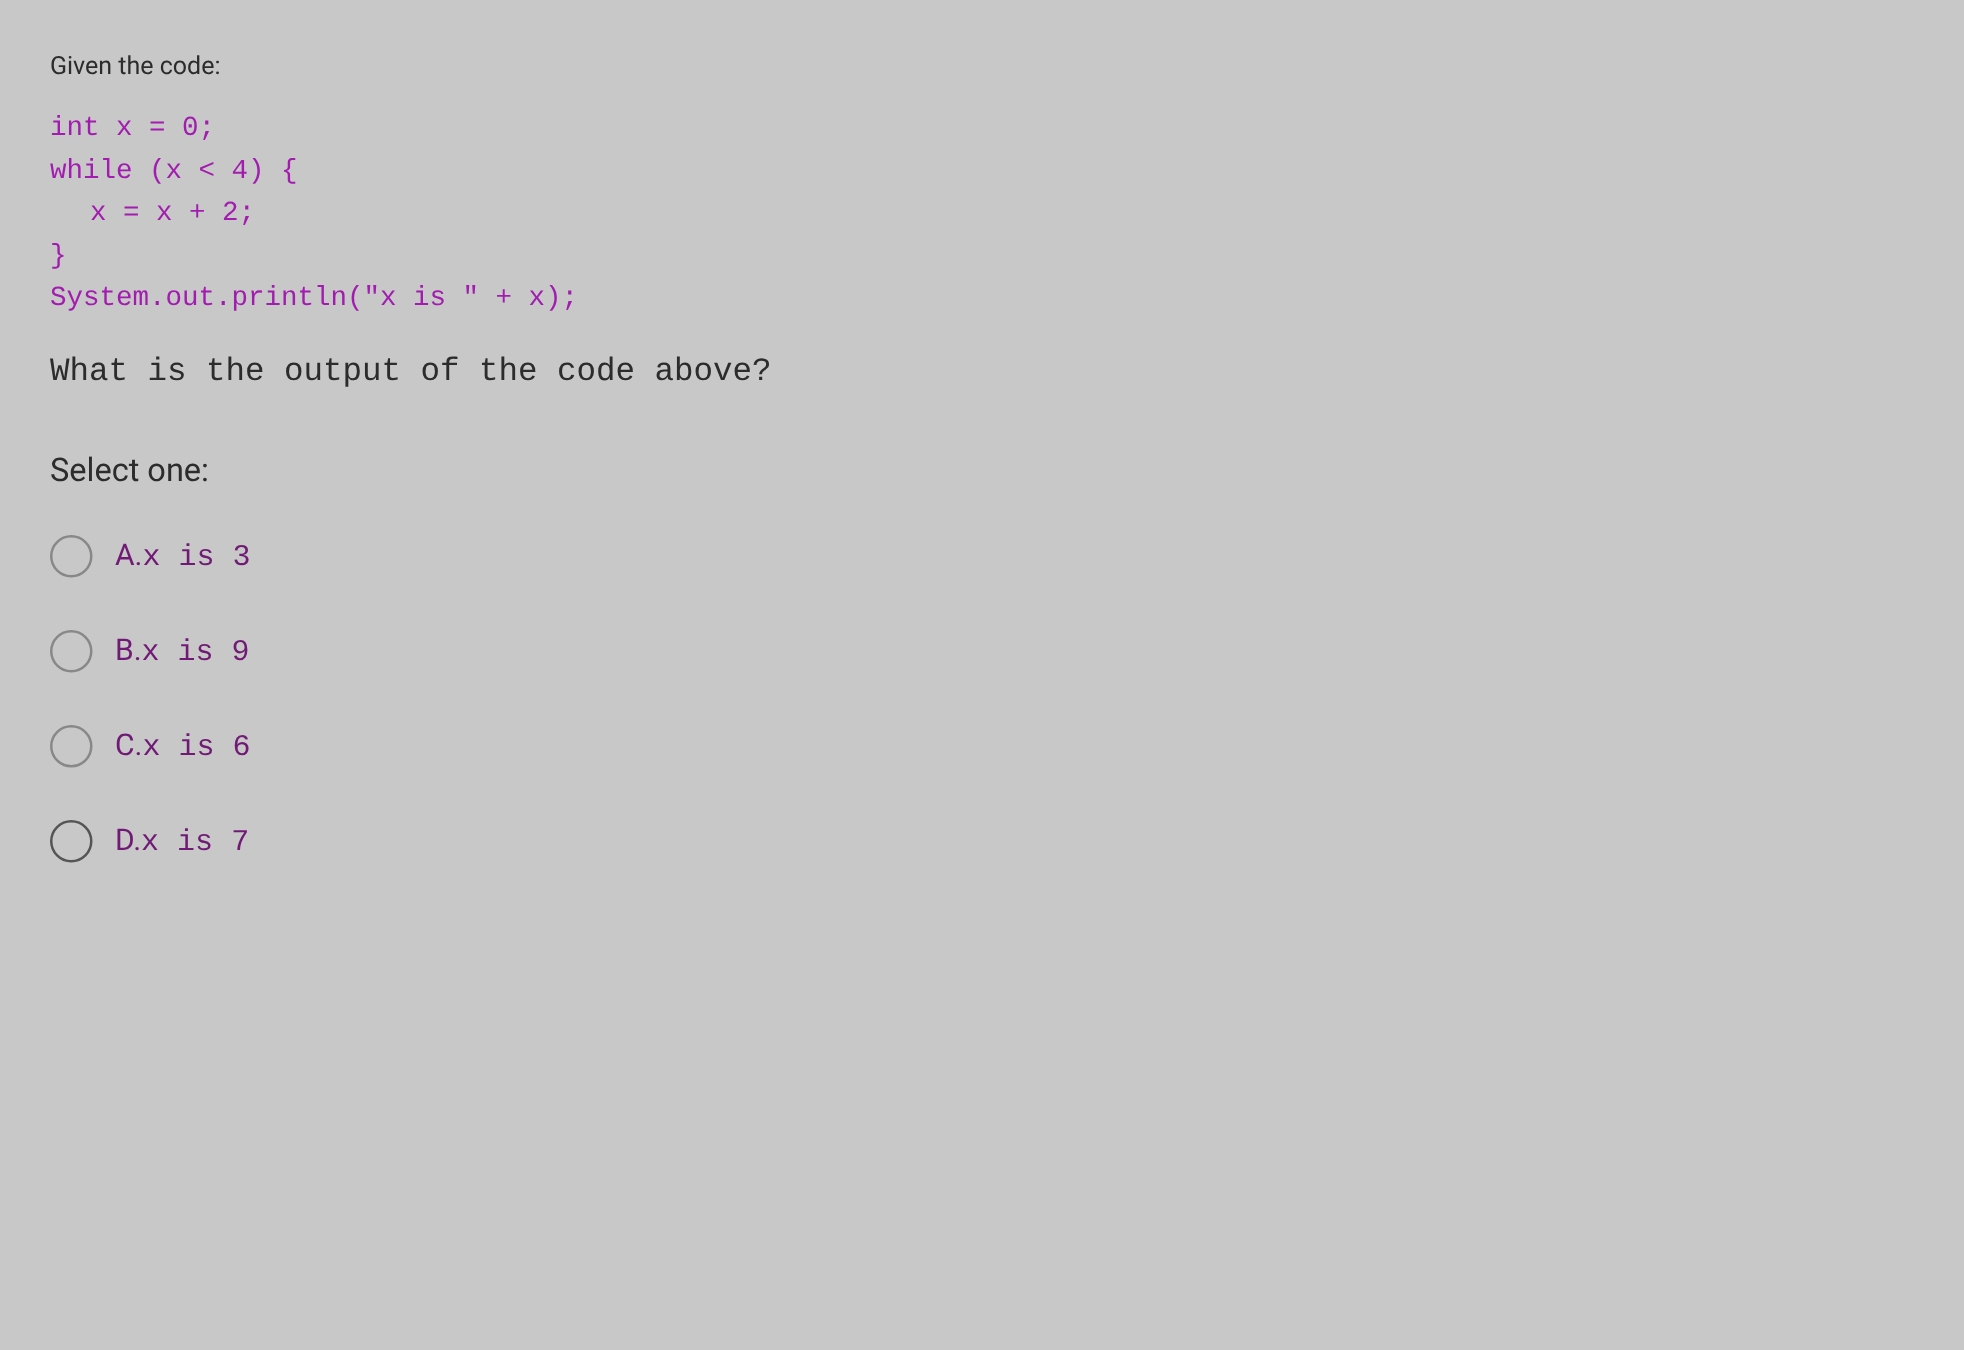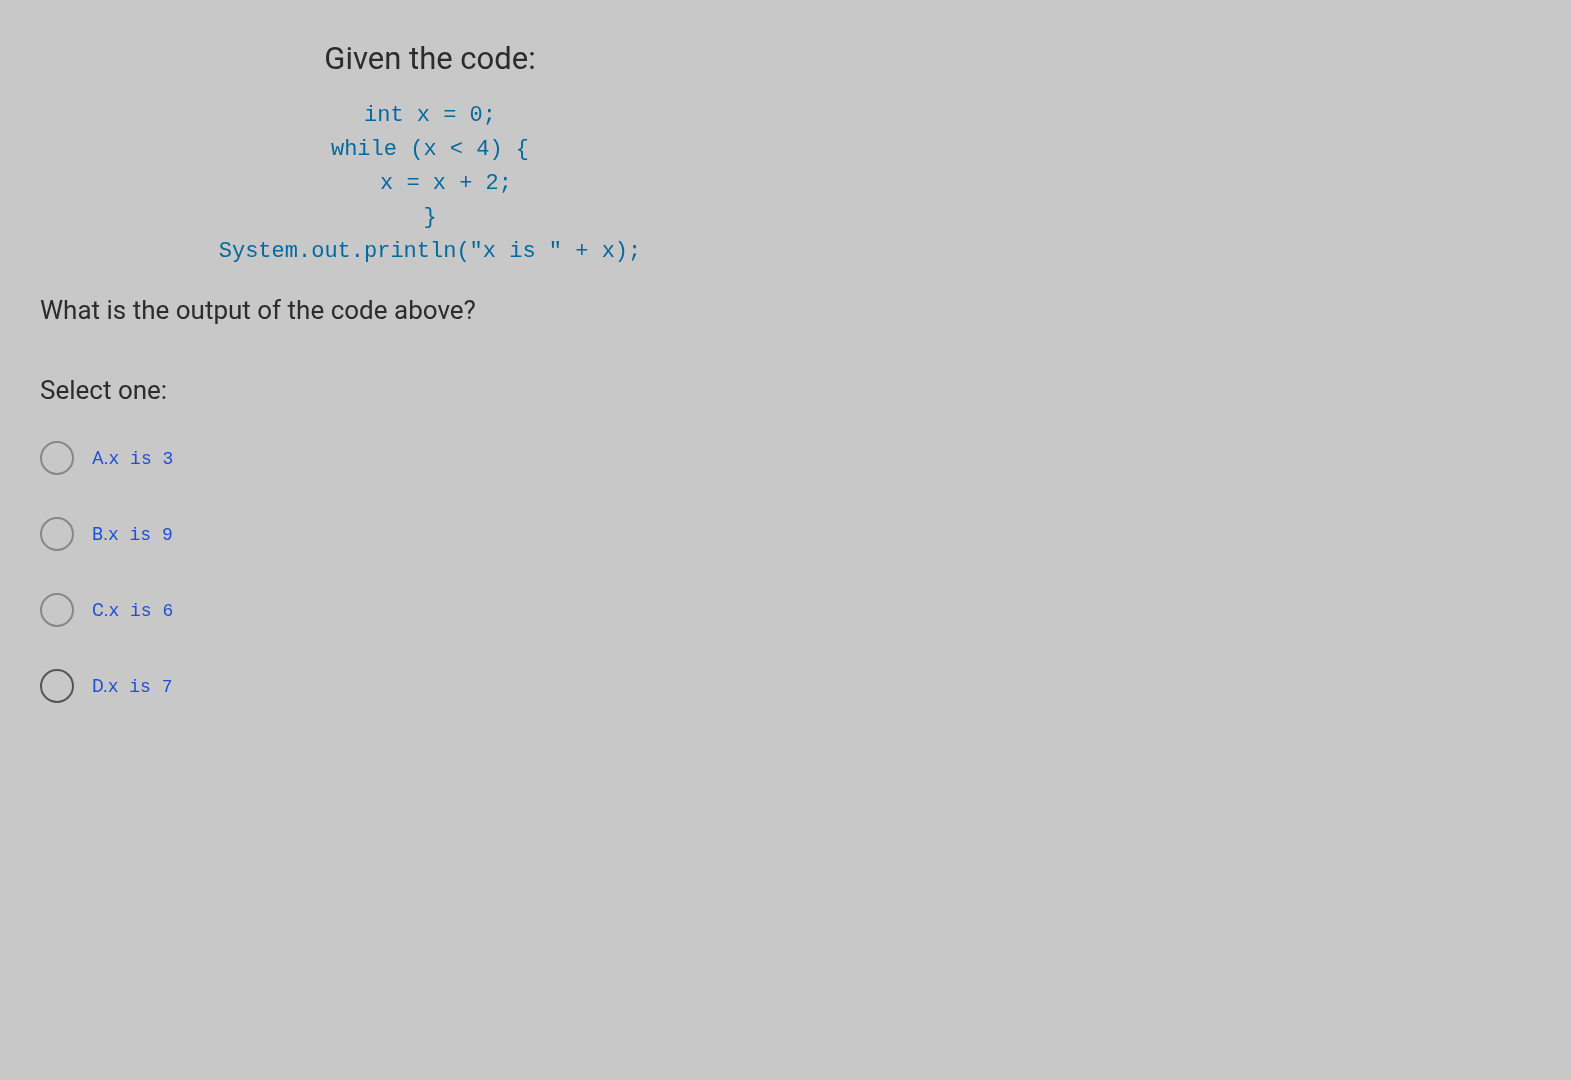--- a/index.html
+++ b/index.html
@@ -16,50 +16,49 @@
       color: #2c2c2c;
       padding: 30px 40px;
     }
 
     .content-area {
       max-width: 780px;
       padding: 10px 0;
     }
 
     .given-the-code {
-      font-size: 31px;
+      font-size: 20px;
       font-weight: 400;
       color: #2c2c2c;
       margin-bottom: 22px;
-      text-align: center;
     }
 
     .code-block {
       font-family: 'Courier New', Courier, monospace;
       font-size: 22px;
-      color: #0369a1;
+      color: #a21caf;
       line-height: 1.55;
       margin-bottom: 26px;
-      text-align: center;
     }
 
     .code-block .line {
       display: block;
     }
 
     .code-block .indent {
       padding-left: 32px;
     }
 
     .question-text {
       font-size: 26px;
       font-weight: 400;
       color: #2c2c2c;
       margin-bottom: 50px;
       margin-top: 10px;
+      font-family: Liberation Mono, monospace;
     }
 
     .select-one-label {
       font-size: 26px;
       font-weight: 400;
       color: #2c2c2c;
       margin-bottom: 36px;
     }
 
     .option-row {
@@ -81,22 +80,22 @@
       align-items: center;
       justify-content: center;
     }
 
     .option-d .radio-circle {
       border: 2.5px solid #555;
       background: transparent;
     }
 
     .option-label {
-      font-size: 18px;
-      color: #1d4ed8;
+      font-size: 24px;
+      color: #701a75;
     }
 
     .option-label .code-inline {
       font-family: 'Courier New', Courier, monospace;
     }
   </style>
 </head>
 <body>
 
 <div class="content-area">

